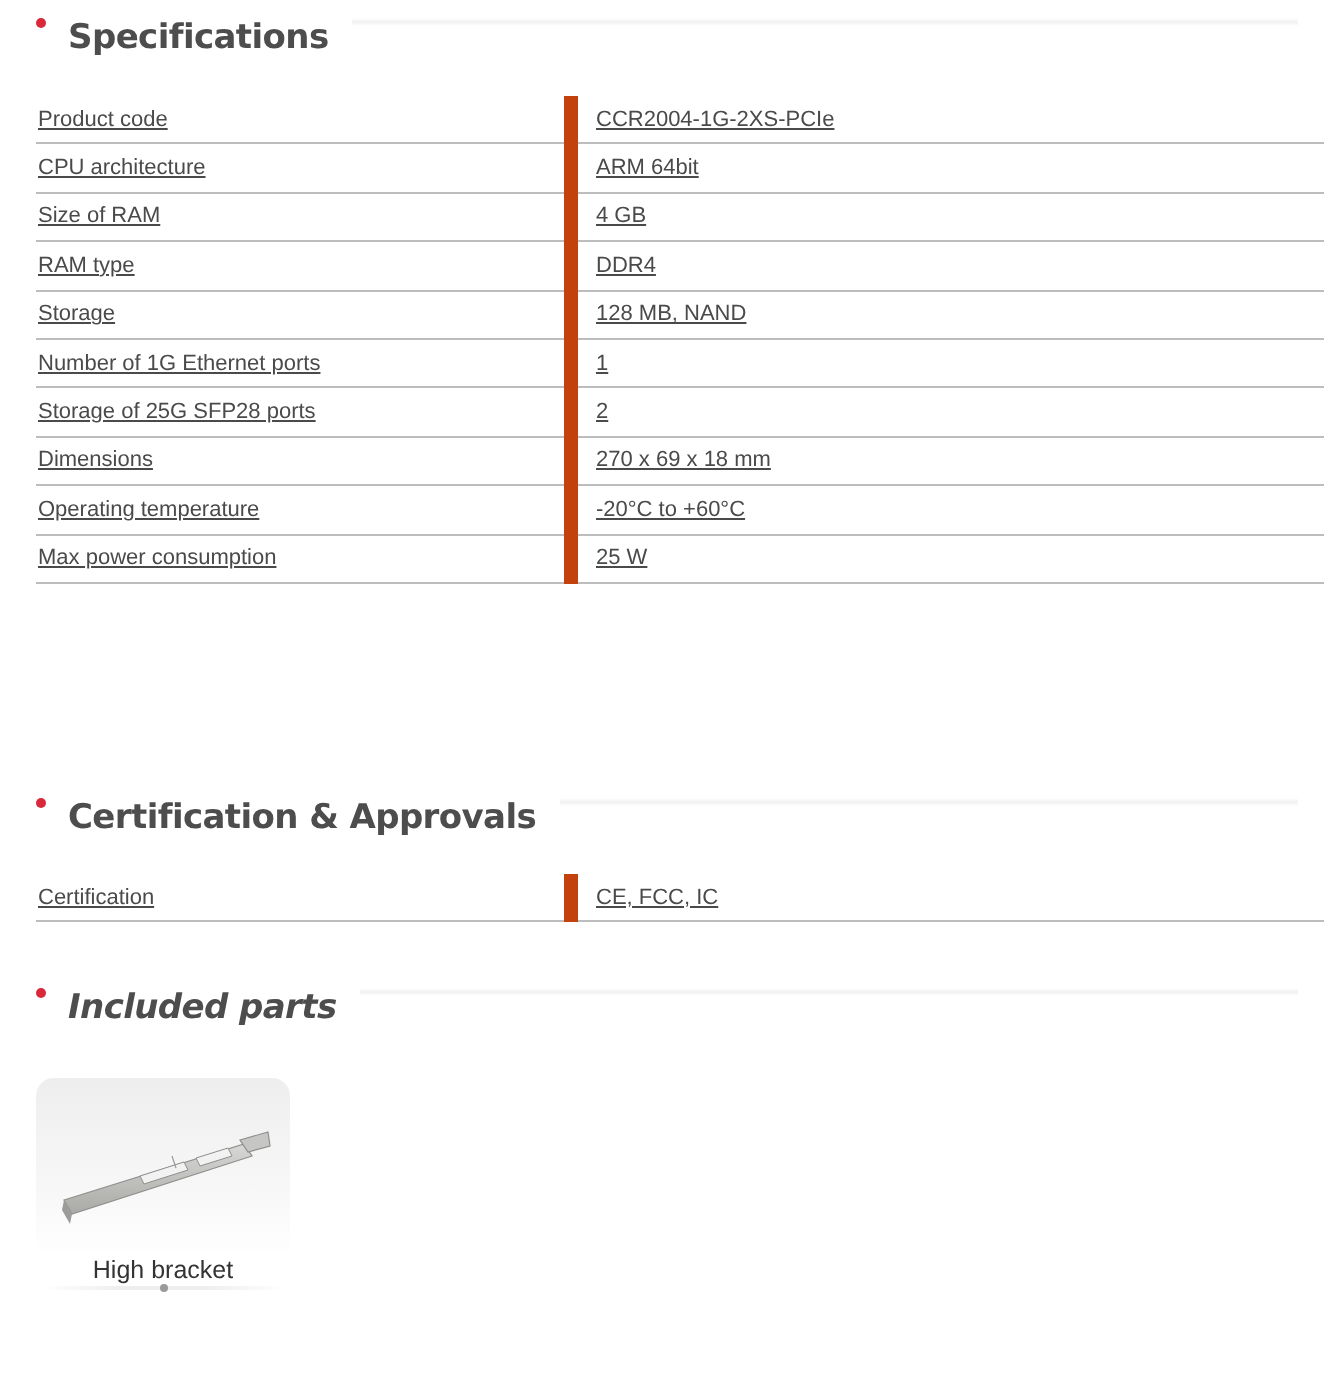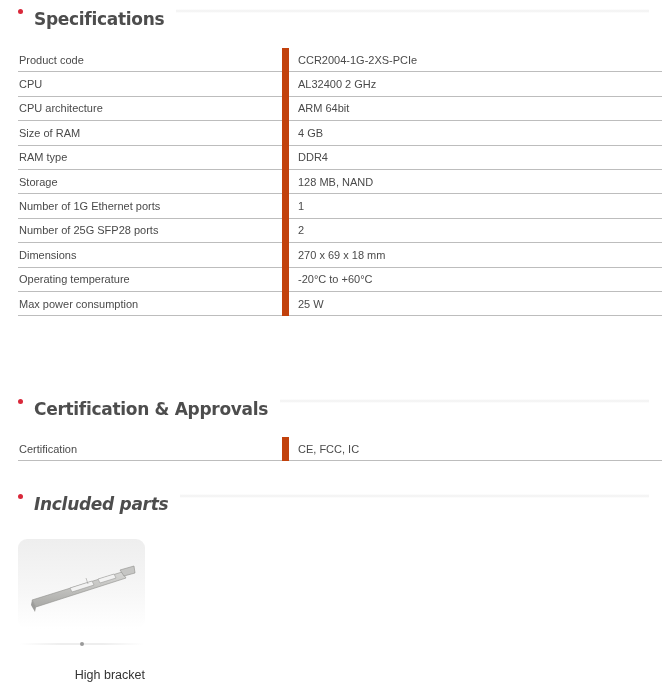--- a/index.html
+++ b/index.html
@@ -23,60 +23,57 @@
     flex: 1 1 auto; height: 4px; margin-left: 12px;
     background: linear-gradient(to bottom, #ffffff, #f1f1f1, #ffffff);
   }
   table.spec {
     position: absolute; left: 18px; width: 644px; border-collapse: collapse;
     font-family: "Liberation Sans", sans-serif; font-size: 11px; color: #4a4a4a;
   }
   table.spec td {
     height: 23.4px; padding: 0 0 0 1px; border-bottom: 1px solid #bdbdbd;
     vertical-align: middle;
+    text-decoration: underline;
   }
   table.spec td.val { border-left: 7px solid #c2410c; padding-left: 9px; }
   table.spec td.key { width: 263px; }
   .part-card {
     position: absolute; left: 18px; top: 539px; width: 127px; height: 90px;
     border-radius: 9px;
     background: linear-gradient(to bottom, #eeeeee 0%, #f7f7f7 60%, #ffffff 100%);
   }
   .part-img { position: absolute; left: 8px; top: 25px; }
   .carousel-track {
     position: absolute; left: 20px; top: 643px; width: 124px; height: 2px;
     background: linear-gradient(to right, #ffffff, #eeeeee, #eeeeee, #ffffff);
   }
   .carousel-dot {
     position: absolute; left: 80px; top: 642px; width: 4px; height: 4px;
     border-radius: 50%; background: #9a9a9a;
   }
   .part-label {
-    position: absolute; left: 18px; top: 668px; width: 127px; text-align: right;
+    position: absolute; left: 18px; top: 628px; width: 127px; text-align: center;
     font-family: "Liberation Sans", sans-serif; font-size: 12.5px; color: #333;
   }
 </style>
 </head>
 <body>
 
 <div class="section-header" style="top:9px;">
   <span class="bullet"></span>
   <span class="section-title">Specifications</span>
   <span class="section-rule"></span>
 </div>
 
 <table class="spec" style="top:48px;">
   <tbody id="spec-body">
       <tr>
         <td class="key">Product code</td>
         <td class="val">CCR2004-1G-2XS-PCIe</td>
-      </tr>
-      <tr>
-        <td class="key">CPU</td>
-        <td class="val">AL32400 2 GHz</td>
       </tr>
       <tr>
         <td class="key">CPU architecture</td>
         <td class="val">ARM 64bit</td>
       </tr>
       <tr>
         <td class="key">Size of RAM</td>
         <td class="val">4 GB</td>
       </tr>
       <tr>
@@ -85,21 +82,21 @@
       </tr>
       <tr>
         <td class="key">Storage</td>
         <td class="val">128 MB, NAND</td>
       </tr>
       <tr>
         <td class="key">Number of 1G Ethernet ports</td>
         <td class="val">1</td>
       </tr>
       <tr>
-        <td class="key">Number of 25G SFP28 ports</td>
+        <td class="key">Storage of 25G SFP28 ports</td>
         <td class="val">2</td>
       </tr>
       <tr>
         <td class="key">Dimensions</td>
         <td class="val">270 x 69 x 18 mm</td>
       </tr>
       <tr>
         <td class="key">Operating temperature</td>
         <td class="val">-20°C to +60°C</td>
       </tr>

